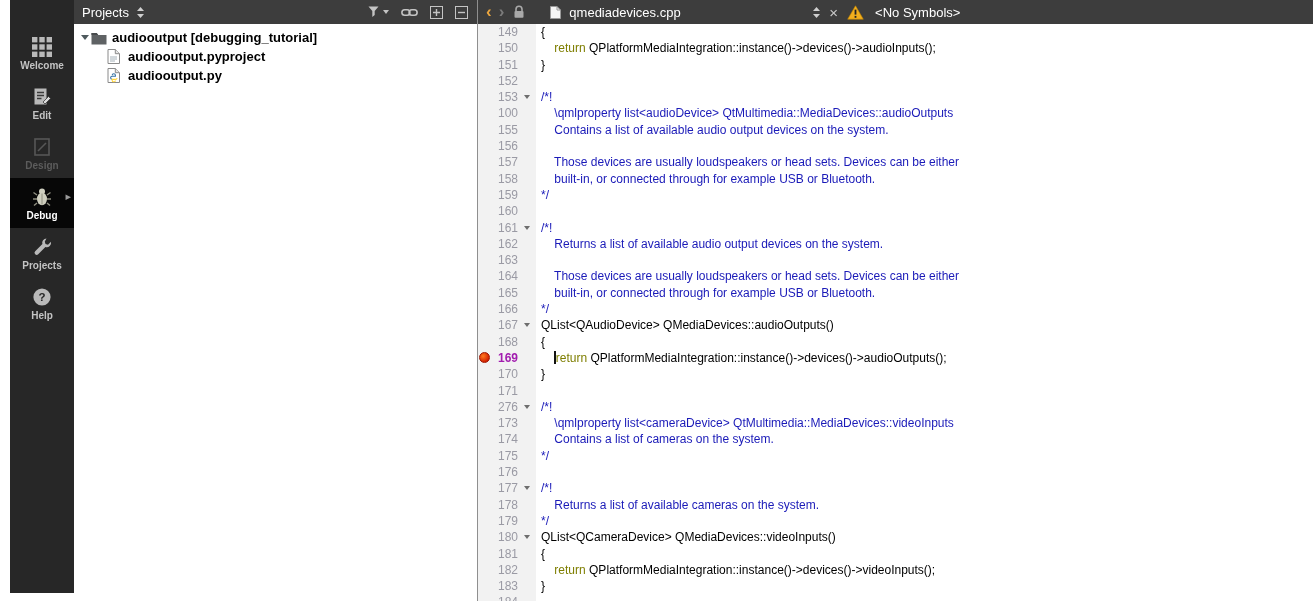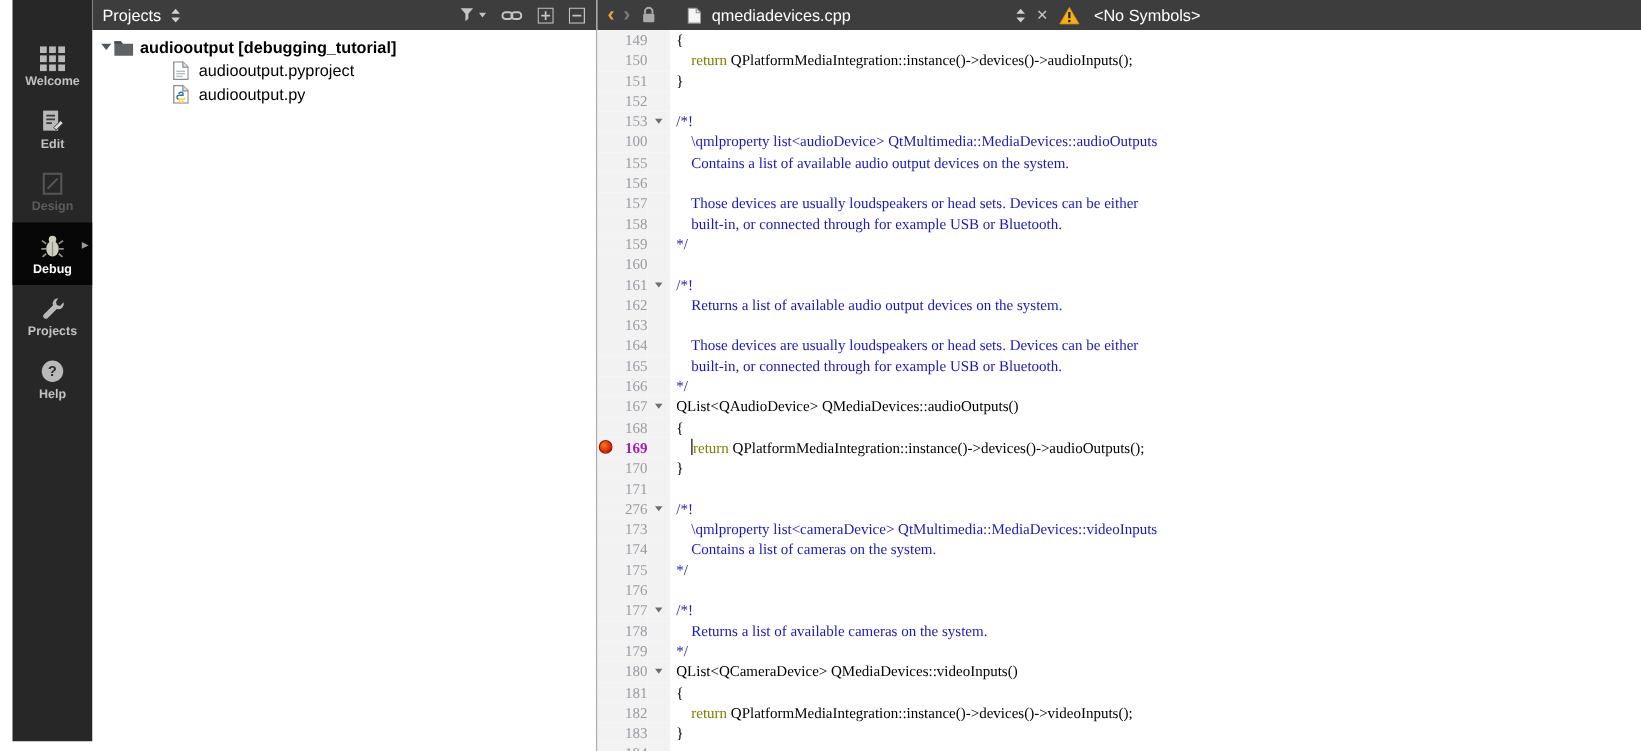--- a/index.html
+++ b/index.html
@@ -30,36 +30,36 @@
   .updown { display:flex; align-items:center; cursor:pointer; }
 
   .tree { padding-top:4px; }
   .tree-row { display:flex; align-items:center; height:19px; padding-left:4px; cursor:pointer; }
   .tree-row .twisty { width:13px; display:flex; justify-content:center; }
   .tri-down { width:0; height:0; border-left:4px solid transparent; border-right:4px solid transparent;
               border-top:5px solid #4f5a5e; }
   .tree-row .ticon { width:21px; display:flex; align-items:center; }
   .tree-row .tlabel { font-size:13px; color:#000; white-space:nowrap; }
   .tree-row.bold .tlabel { font-weight:bold; }
-  .tree-row.lvl1 { padding-left:64px; }
+  .tree-row.lvl1 { padding-left:33px;font-weight:bold; }
 
   
   .editor { position:absolute; left:477px; top:0; width:836px; height:601px;
             background:#ffffff; border-left:1px solid #8f8f8f; }
   .editor-header { height:24px; background:#3d3d3d; display:flex; align-items:center;
                    color:#fff; padding:0 8px; gap:7px; }
   .nav-back { color:#eda73f; font-size:17px; font-weight:bold; line-height:17px; cursor:pointer; margin-top:-2px;}
   .nav-fwd  { color:#7c7c7c; font-size:17px; font-weight:bold; line-height:17px; cursor:default; margin-top:-2px;}
   .doc-combo { display:flex; align-items:center; gap:6px; width:272px; margin-left:14px; cursor:pointer; }
   .doc-name { font-size:13px; flex:1; white-space:nowrap; }
   .close-doc { color:#c9c9c9; font-size:15px; line-height:15px; cursor:pointer; margin-left:2px; }
   .symbols { font-size:13px; margin-left:2px; cursor:pointer; white-space:nowrap; }
 
   .code-area { position:relative; height:577px; overflow:hidden; background:#ffffff;
-               font-family:Liberation Serif, serif; font-size:12px; cursor:text; }
+               font-family:Liberation Sans, sans-serif; font-size:12px; cursor:text; }
   .code-row { display:flex; height:16.3px; line-height:16.3px; align-items:center; }
   .bp-col  { width:14px; flex:none; position:relative; height:100%; background:#f2f2f2; }
   .lnum    { width:26px; flex:none; text-align:right; color:#9a9aa4; background:#f2f2f2;
              height:100%; font-size:12px; }
   .fold-col { width:18px; flex:none; display:flex; align-items:center; justify-content:center;
               background:#f2f2f2; height:100%; }
   .fold-tri { width:0; height:0; border-left:3.5px solid transparent; border-right:3.5px solid transparent;
               border-top:4.5px solid #6e6e6e; }
   .code-text { padding-left:5px; white-space:pre; color:#000; }
   .seg-k { color:var(--c-keyword,#7e7e00); }

